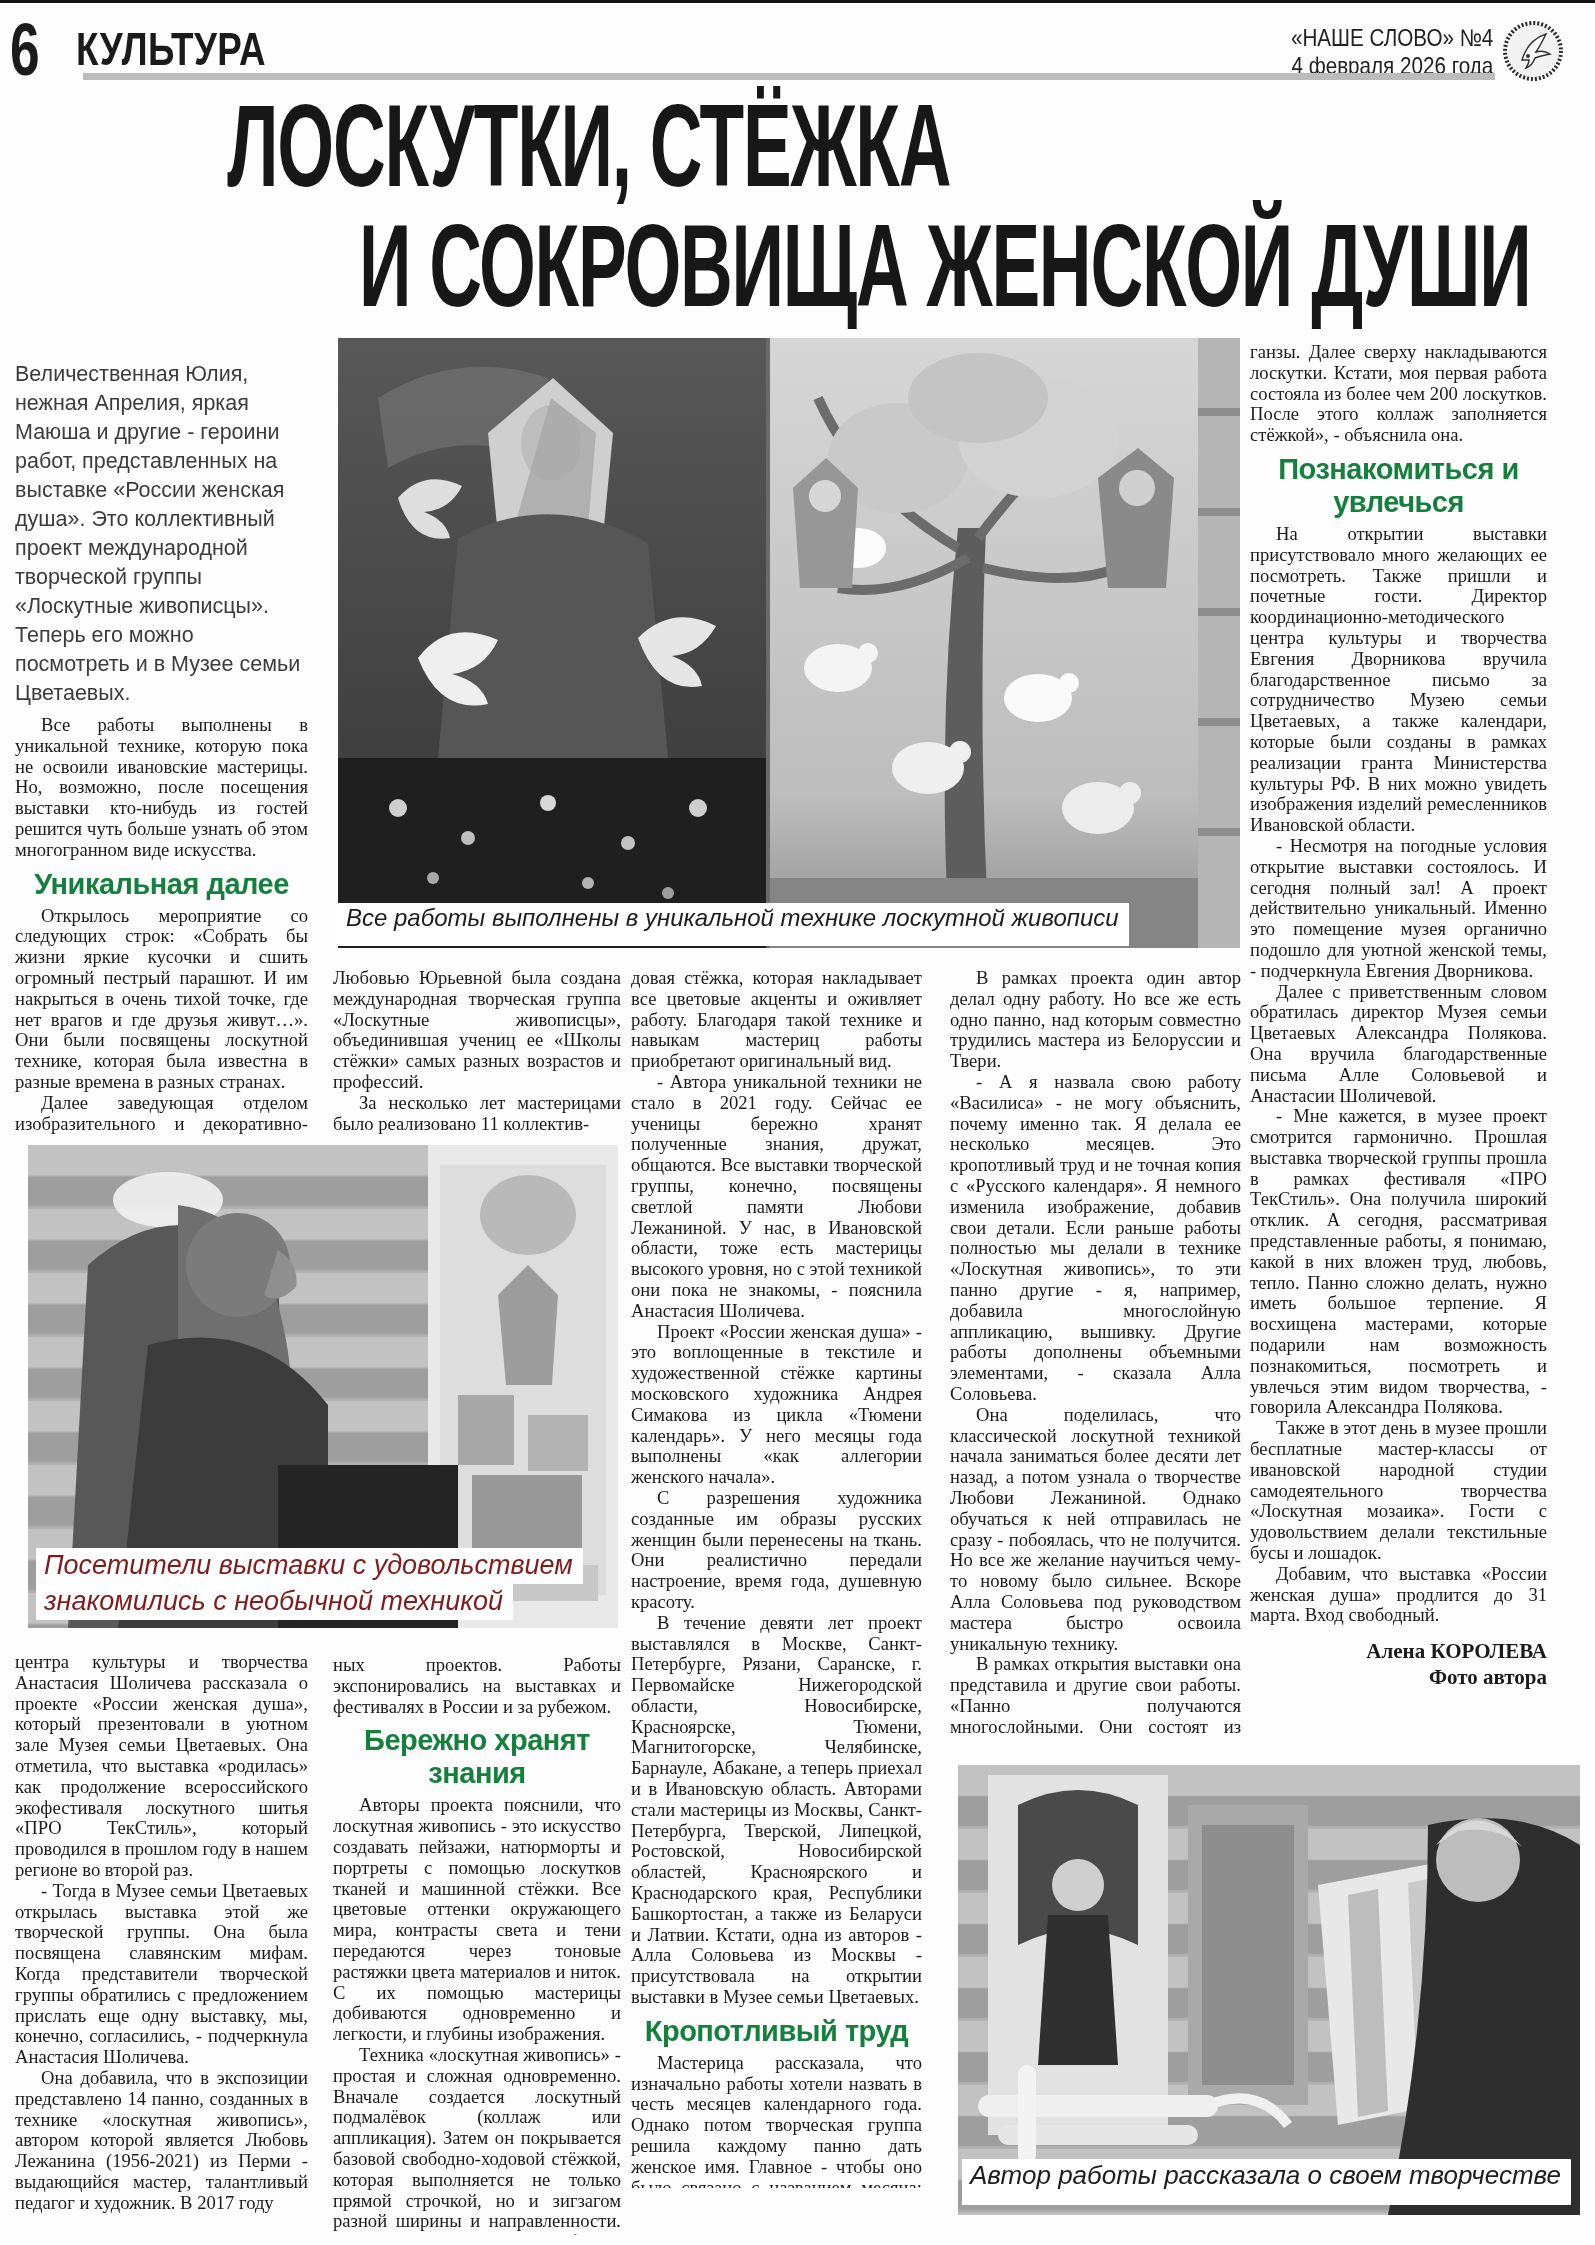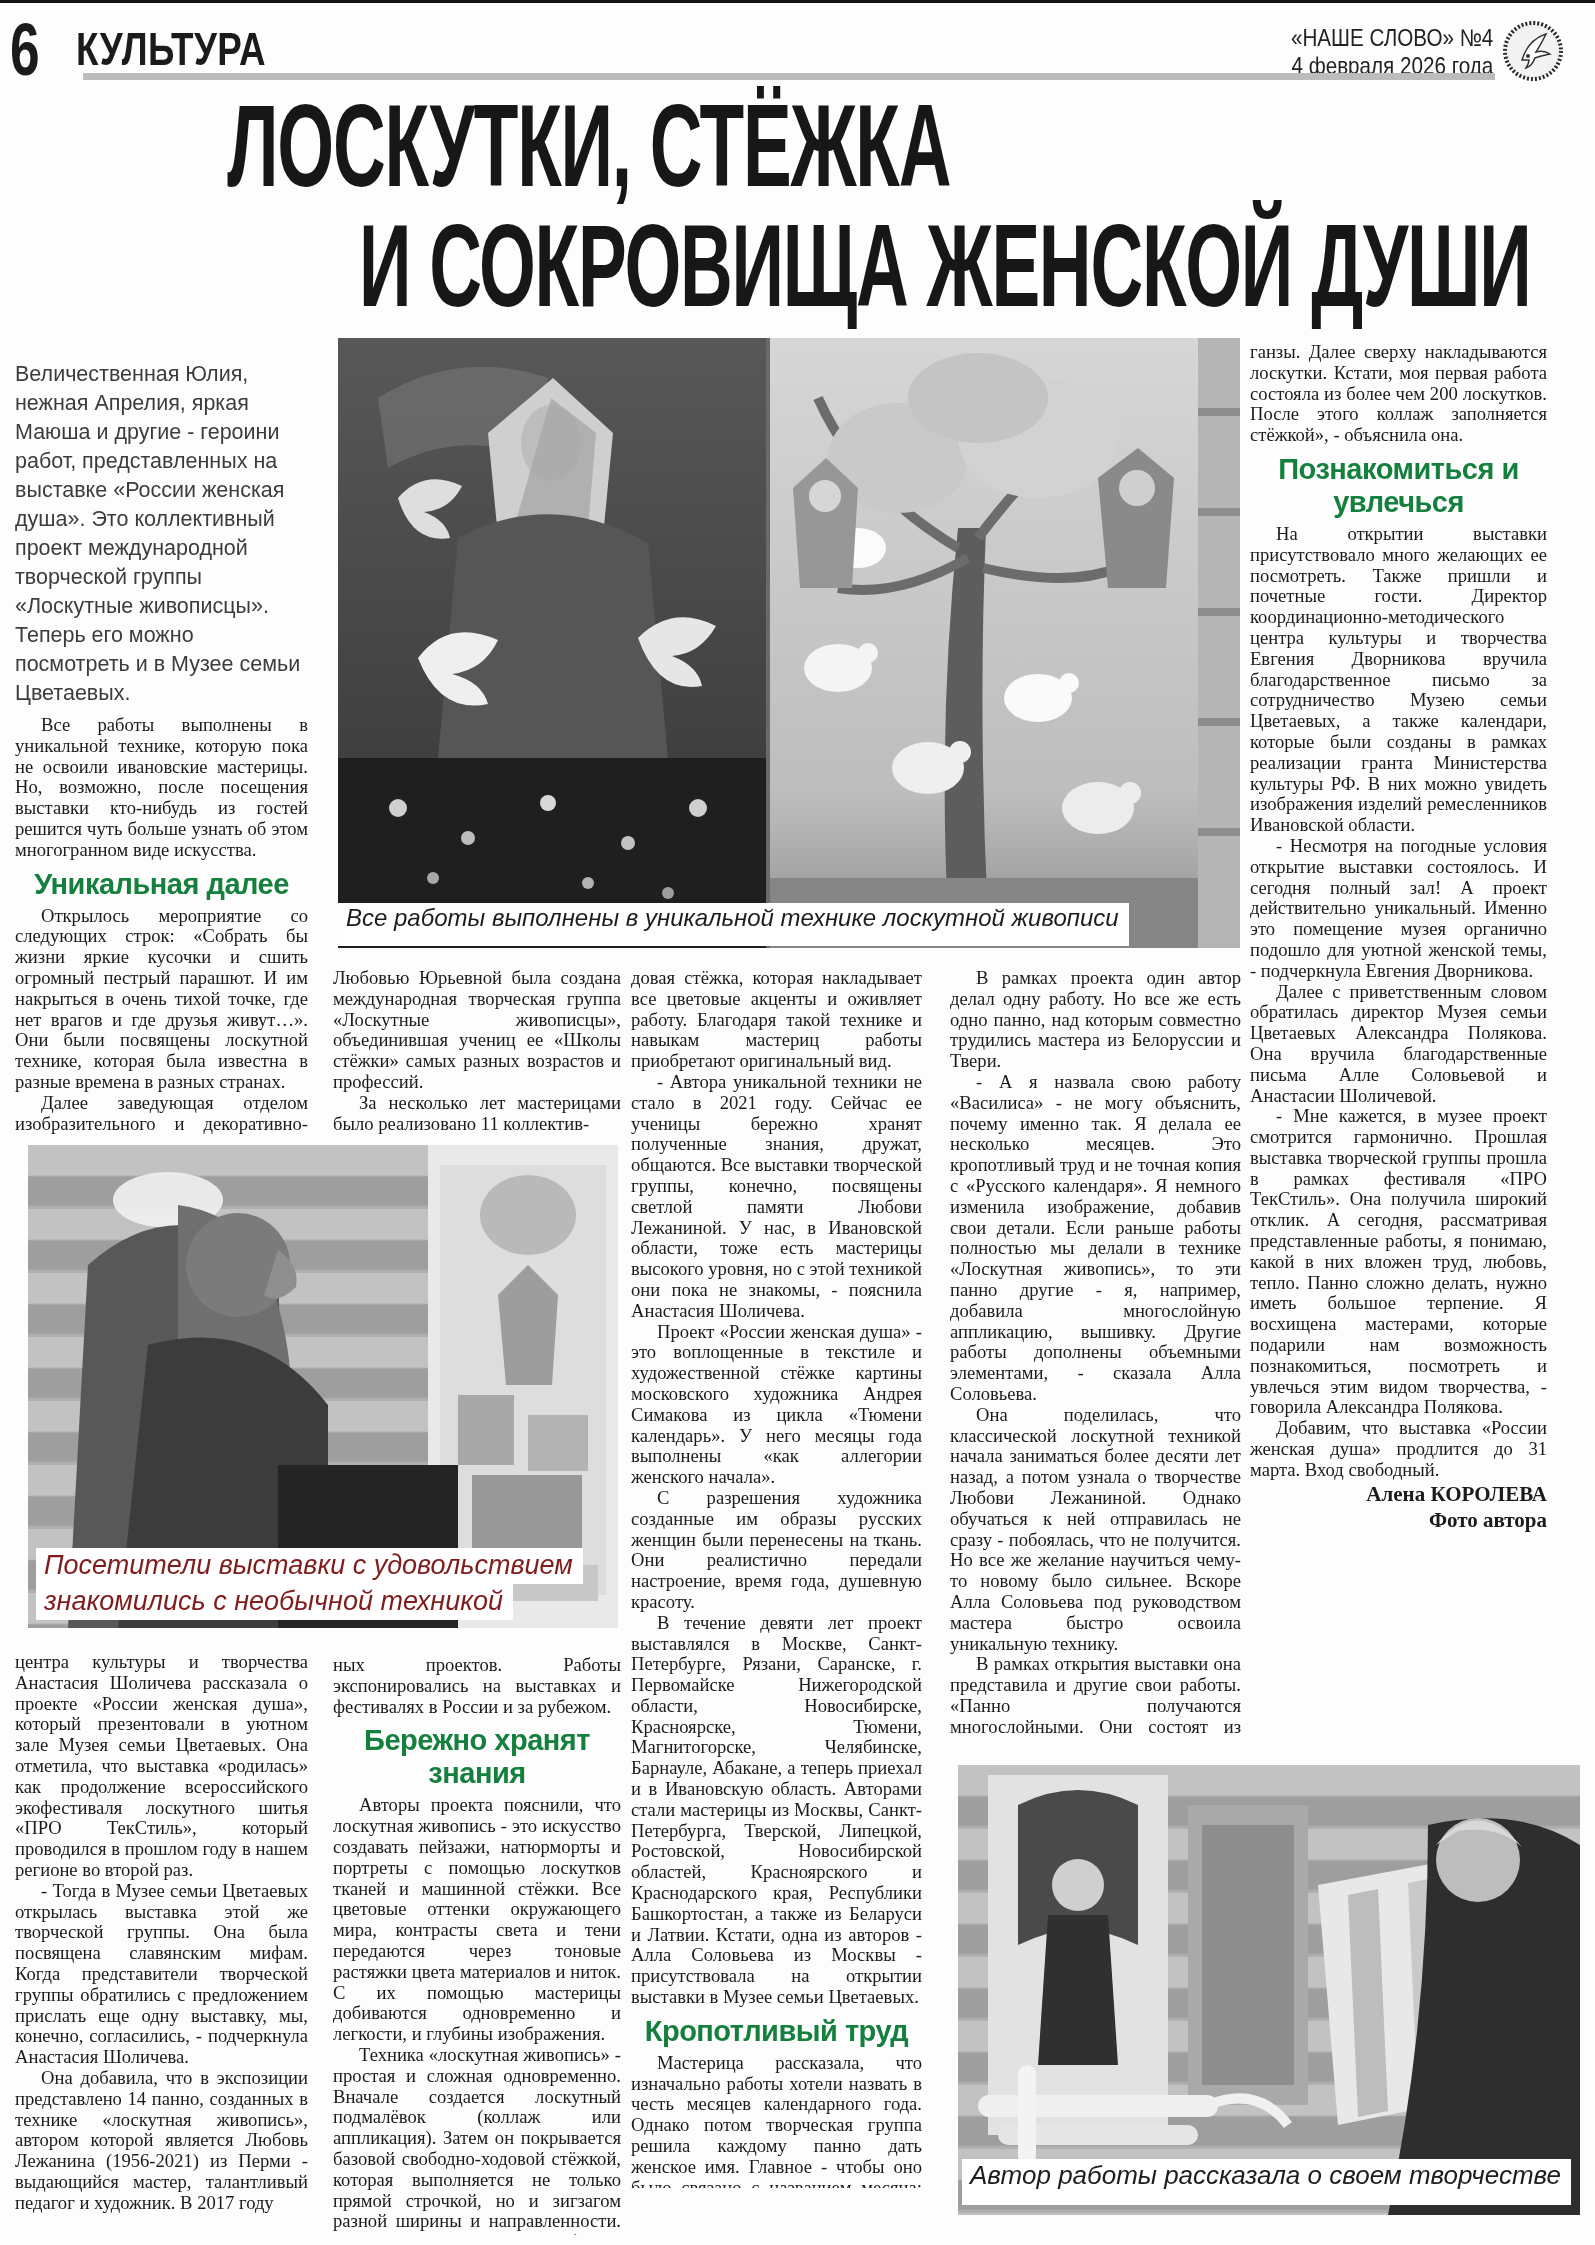--- a/index.html
+++ b/index.html
@@ -22,21 +22,21 @@
   .headline .hl{display:inline-block;font-size:116px;line-height:120px;white-space:nowrap;
                 transform:scaleX(.63);transform-origin:center top;letter-spacing:-2px;}
   
   .col{position:absolute;font-size:18.6px;line-height:20.8px;text-align:justify;overflow:hidden;}
   .col p{margin:0;text-indent:26px;}
   .col p.noind{text-indent:0;}
   .lead{font-family:"Liberation Sans",sans-serif;font-size:21.5px;line-height:29px;color:#3c3c3c;
         text-align:left;margin-bottom:7px;}
   .subhead{font-family:"Liberation Sans",sans-serif;font-weight:700;font-size:29px;line-height:33px;
            text-align:center;margin:7px 0 5px;letter-spacing:-.5px;color:#15803d;}
-  .byline{font-weight:700;font-size:21px;line-height:26px;text-align:right;margin-top:0;}
+  .byline{font-weight:700;font-size:21px;line-height:26px;text-align:right;margin-top:12px;}
   
   .photo{position:absolute;overflow:hidden;background:#8c8c8c;}
   .logs{background:repeating-linear-gradient(180deg,#c2c2c2 0 30px,#9e9e9e 32px 60px,#b1b1b1 62px 64px);}
   .cap{position:absolute;background:#fff;color:#1d1d1d;font-family:"Liberation Sans",sans-serif;
        font-style:italic;padding:1px 10px 14px 8px;white-space:nowrap;}
   .capline{display:block;background:#fff;width:max-content;padding:0 10px 2px 8px;}
 </style>
 </head>
 <body>
 
@@ -215,20 +215,21 @@
       <p>Она поделилась, что классической лоскутной техникой начала заниматься более десяти лет назад, а потом узнала о творчестве Любови Лежаниной. Однако обучаться к ней отправилась не сразу - побоялась, что не получится. Но все же желание научиться чему-то новому было сильнее. Вскоре Алла Соловьева под руководством мастера быстро освоила уникальную технику.</p>
       <p>В рамках открытия выставки она представила и другие свои работы. «Панно получаются многослойными. Они состоят из изнанки, наполнителя и коллажа из ткани. Фон я люблю делать из ор-</p>
     </div>
   <div class="col" style="left:1250px;top:342px;width:297px;height:1400px;">
       <p class="noind">ганзы. Далее сверху накладываются лоскутки.  Кстати, моя первая работа состояла из более чем 200 лоскутков. После этого коллаж заполняется стёжкой», - объяснила она.</p>
       <div class="subhead">Познакомиться и увлечься</div>
       <p>На открытии выставки присутствовало много желающих ее посмотреть. Также пришли и почетные гости. Директор координационно-методического центра культуры и творчества Евгения Дворникова вручила благодарственное письмо за сотрудничество Музею семьи Цветаевых, а также календари, которые были созданы в рамках реализации гранта Министерства культуры РФ. В них можно увидеть изображения изделий ремесленников Ивановской области.</p>
       <p>- Несмотря на погодные условия открытие выставки состоялось. И сегодня полный зал! А проект действительно уникальный. Именно это помещение музея органично подошло для уютной женской темы, - подчеркнула Евгения Дворникова.</p>
       <p>Далее с приветственным словом обратилась директор Музея семьи Цветаевых Александра Полякова. Она вручила благодарственные письма Алле Соловьевой и Анастасии Шоличевой.</p>
       <p>- Мне кажется, в музее проект смотрится гармонично. Прошлая выставка творческой группы прошла в рамках фестиваля «ПРО ТекСтиль». Она получила широкий отклик. А сегодня, рассматривая представленные работы, я понимаю, какой в них вложен труд, любовь, тепло. Панно сложно делать, нужно иметь большое терпение. Я восхищена мастерами, которые подарили нам возможность познакомиться, посмотреть и увлечься этим видом творчества, - говорила Александра Полякова.</p>
+      <p>Также в этот день в музее прошли бесплатные мастер-классы от ивановской народной студии самодеятельного творчества «Лоскутная мозаика». Гости с удовольствием делали текстильные бусы и лошадок.</p>
       <p>Добавим, что выставка «России женская душа» продлится до 31 марта. Вход свободный.</p>
       <div class="byline">
         <div>Алена КОРОЛЕВА</div>
         <div>Фото автора</div>
       </div>
     </div>
 
 </div>
 
 </body></html>

